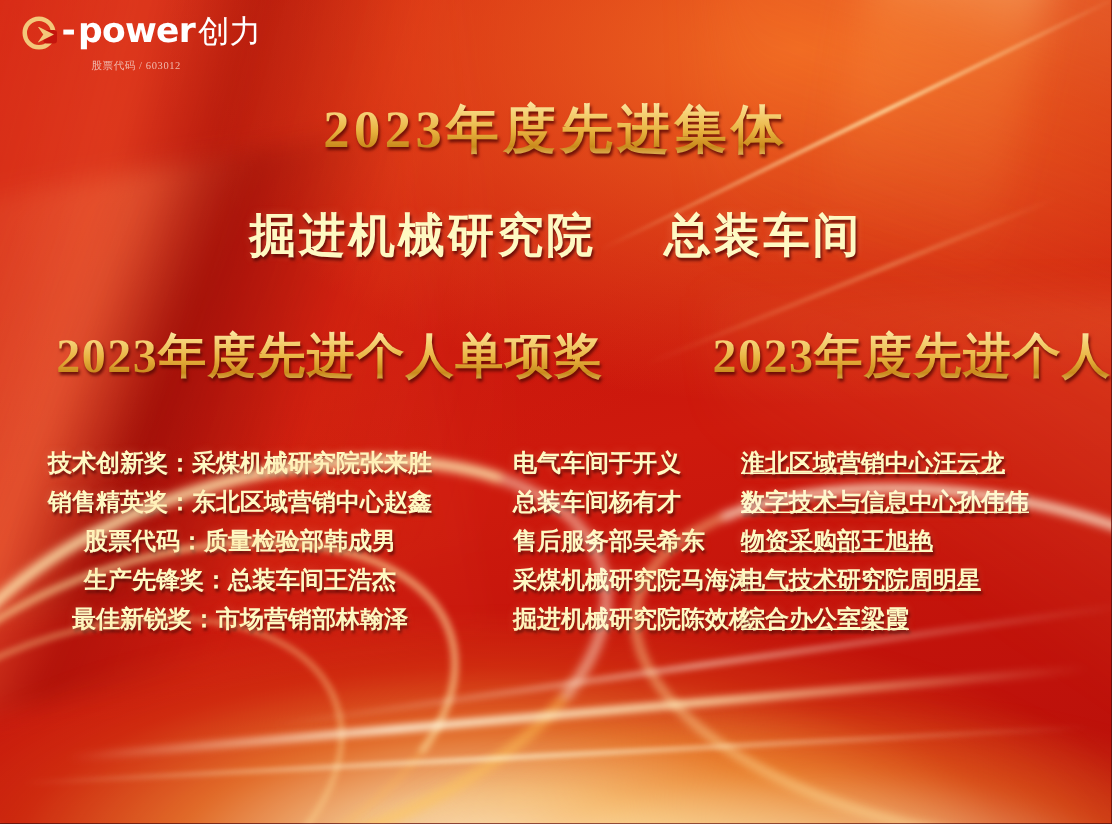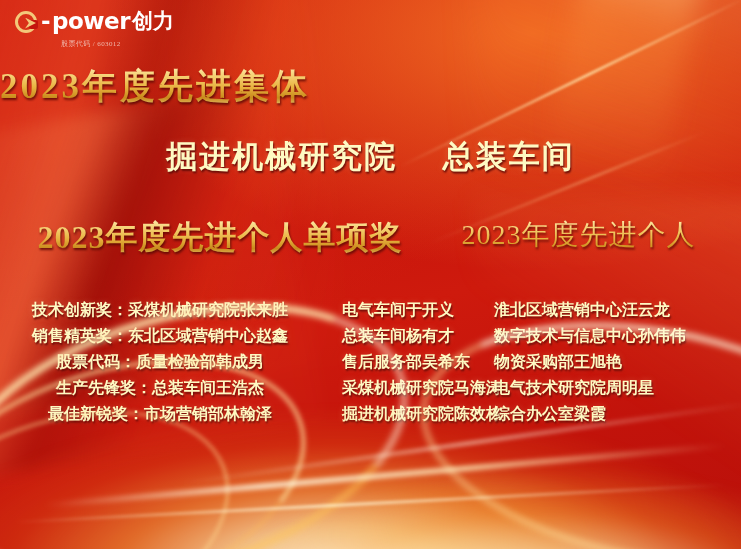--- a/index.html
+++ b/index.html
@@ -149,21 +149,21 @@
     content:"";position:absolute;right:-4px;top:6px;
     width:9px;height:9px;background:#c4150d;border-radius:2px;
   }
   .logo-word{
     font-family:"DejaVu Sans","Liberation Sans",sans-serif;
     font-weight:bold;font-size:23px;color:#ffffff;
     letter-spacing:-.5px;line-height:1;
   }
   .logo-cn{
     font-family:"DejaVu Sans","Liberation Sans",sans-serif;
-    font-weight:bold;font-size:21px;color:#ffffff;line-height:1;
+    font-weight:normal;font-size:21px;color:#ffffff;line-height:1;
   }
   .logo-code{
     font-family:Liberation Serif, serif;
     font-size:7px;color:#f0b9ad;margin-top:6px;margin-left:46px;
     letter-spacing:.4px;
   }
 
   
   .gold{
     background:linear-gradient(180deg,#fff4c2 0%,#f6d277 26%,#e8b23f 52%,#c98a1c 74%,#f3dc9a 100%);
@@ -171,35 +171,36 @@
     color:transparent;-webkit-text-fill-color:transparent;
     filter:drop-shadow(1px 2px 1px rgba(90,8,4,.85));
   }
   .white-t{
     color:#fef9c3;
     text-shadow:1px 2px 2px rgba(95,8,4,.9), 0 0 6px rgba(255,190,150,.25);
   }
 
   .t-title{
     position:absolute;left:0;right:0;top:63px;
+    text-align:center;
     font-size:35px;font-weight:bold;letter-spacing:3px;
   }
   .t-sub{
     position:absolute;left:0;right:0;top:136px;
     text-align:center;
     font-size:31px;font-weight:bold;letter-spacing:2px;
   }
   .t-sub .gap{display:inline-block;width:26px;}
 
   .heads{
     position:absolute;left:0;right:0;top:216px;
     display:flex;
   }
   .head-l{width:392px;text-align:center;font-size:32px;font-weight:bold;letter-spacing:1px;padding-left:24px;}
-  .head-r{flex:1;text-align:center;font-size:28px;font-weight:normal;letter-spacing:1px;}
+  .head-r{flex:1;text-align:right;font-size:32px;font-weight:bold;letter-spacing:1px;}
 
   .cols{
     position:absolute;left:0;right:0;top:285px;
     display:flex;
     margin-top:12px;
   }
   .col-left{
     width:320px;
     display:flex;flex-direction:column;align-items:center;
   }
@@ -209,21 +210,21 @@
   .col-right{
     flex:1;
     display:flex;flex-direction:column;
     padding-left:22px;
   }
   .col-right .row{
     display:flex;
     font-size:16px;font-weight:bold;line-height:1.62;white-space:nowrap;
   }
   .cell-a{width:152px;}
-  .cell-b{flex:1;}
+  .cell-b{flex:1;text-decoration:underline;}
 </style>
 </head>
 <body>
 
 <div id="stage">
 
   <div class="bg-base"></div>
   <div class="fold-a"></div>
   <div class="fold-b"></div>
   <div class="fold-c"></div>

